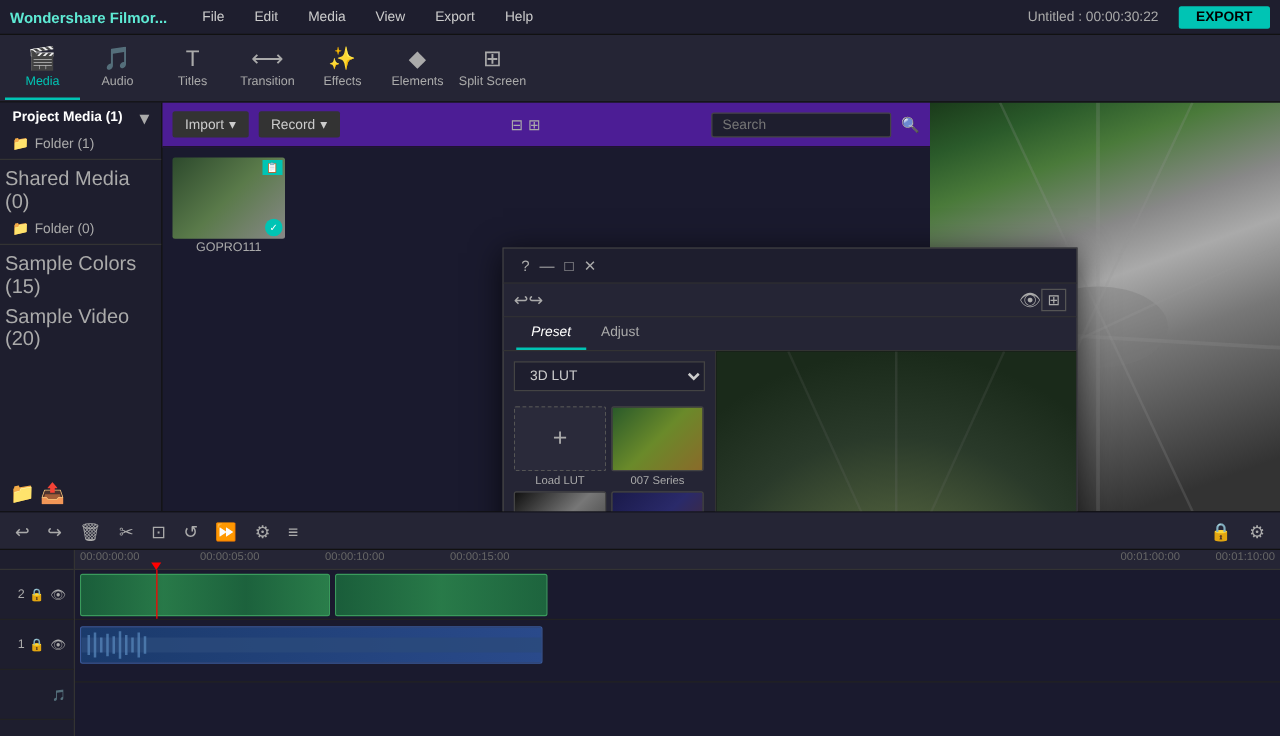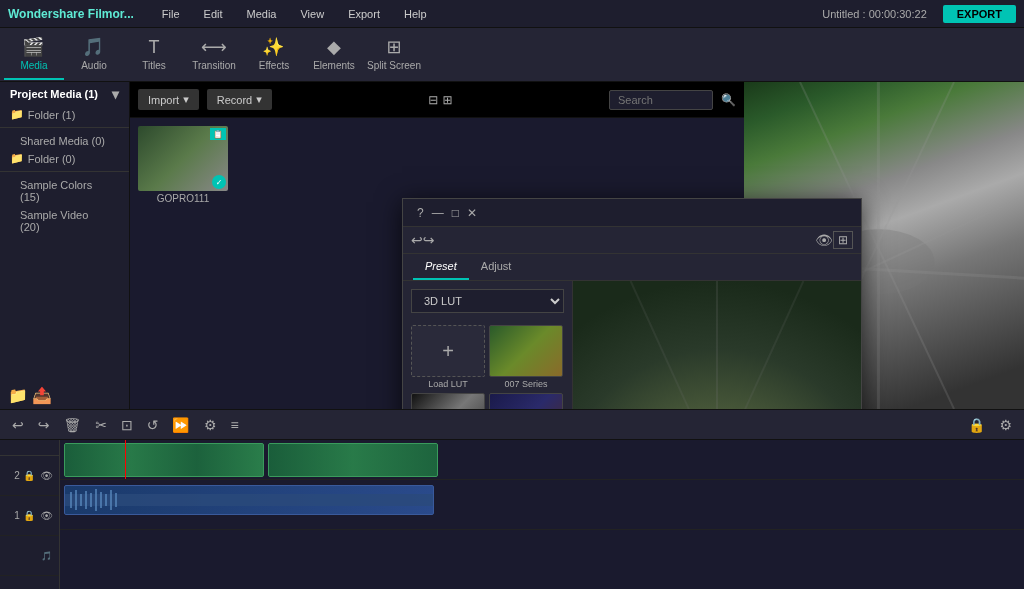--- a/index.html
+++ b/index.html
@@ -13,28 +13,28 @@
     #menubar .export-btn { background: #00c4b4; color: #000; font-weight: bold; font-size: 11px; padding: 3px 14px; border: none; cursor: pointer; border-radius: 2px; }
 
     
     #toolbar { background: #252535; height: 54px; display: flex; align-items: center; padding: 0 4px; border-bottom: 1px solid #111; }
     .tool-item { display: flex; flex-direction: column; align-items: center; justify-content: center; width: 60px; height: 50px; cursor: pointer; color: #aaa; font-size: 10px; gap: 2px; border-bottom: 2px solid transparent; }
     .tool-item.active { color: #00c4b4; border-bottom: 2px solid #00c4b4; }
     .tool-icon { font-size: 18px; }
     .sidebar-section { padding: 4px 10px; font-size: 11px; color: #aaa; }
     .sidebar-section.header { display: flex; justify-content: space-between; align-items: center; }
     .sidebar-section.header span { color: #fff; font-size: 11px; font-weight: bold; }
-    .sidebar-item { padding: 3px 20px; font-size: 11px; color: #aaa; cursor: pointer; }
+    .sidebar-item { padding: 3px 4px; font-size: 16px; color: #aaa; cursor: pointer; }
     .sidebar-folder { padding: 2px 10px; font-size: 11px; color: #aaa; cursor: pointer; display: flex; align-items: center; gap: 4px; }
     .sidebar-divider { height: 1px; background: #333; margin: 4px 0; }
 
     
-    #content-toolbar { height: 36px; background: #000000; display: flex; align-items: center; padding: 0 8px; gap: 8px; border-bottom: 1px solid #111; }
+    #content-toolbar { height: 36px; background: #4c1d95; display: flex; align-items: center; padding: 0 8px; gap: 8px; border-bottom: 1px solid #111; }
     .import-btn { background: #333; color: #ccc; border: none; padding: 4px 10px; font-size: 11px; cursor: pointer; display: flex; align-items: center; gap: 4px; border-radius: 2px; }
-    .search-box { margin-left: auto; background: #1e1e2e; border: 1px solid #444; color: #ccc; padding: 3px 8px; font-size: 11px; width: 104px; border-radius: 2px; }
+    .search-box { margin-left: auto; background: #1e1e2e; border: 1px solid #444; color: #ccc; padding: 3px 8px; font-size: 11px; width: 144px; border-radius: 2px; }
 
     
     #media-grid { flex: 1; padding: 8px; display: flex; flex-wrap: wrap; gap: 8px; align-content: flex-start; position: relative; }
     .media-thumb { width: 90px; height: 65px; background: #1a1a2e; border-radius: 2px; overflow: hidden; position: relative; cursor: pointer; }
     .media-thumb-label { font-size: 10px; color: #aaa; text-align: center; margin-top: 2px; }
 
     
     #acc-dialog { position: absolute; left: 272px; top: 116px; width: 460px; background: #252535; border: 1px solid #444; z-index: 100; box-shadow: 0 4px 24px rgba(0,0,0,0.7); }
     #acc-title-bar { background: #1e1e2e; height: 28px; display: flex; align-items: center; padding: 0 10px; font-size: 12px; color: #ccc; border-bottom: 1px solid #333; }
     #acc-title-bar .title { flex: 1; }
@@ -315,20 +315,29 @@
           <span style="cursor:pointer">🔒</span>
           <span style="cursor:pointer">👁</span>
         </div>
         <div class="track-label" style="height:40px;">
           <span style="font-size:9px">🎵</span>
         </div>
       </div>
 
       <div id="track-area">
 
+        <div id="timecode-ruler">
+          <span class="ruler-mark" style="left:4px">00:00:00:00</span>
+          <span class="ruler-mark" style="left:100px">00:00:05:00</span>
+          <span class="ruler-mark" style="left:200px">00:00:10:00</span>
+          <span class="ruler-mark" style="left:300px">00:00:15:00</span>
+
+          <span class="ruler-mark" style="right:80px">00:01:00:00</span>
+          <span class="ruler-mark" style="right:4px">00:01:10:00</span>
+        </div>
 
         <div id="tracks-container">
 
           <div class="track-row">
 
             <div class="playhead" style="left:65px"></div>
 
             <div class="track-clip video" style="left:4px;width:200px;">
               <div style="width:100%;height:100%;background:linear-gradient(to right,#1a5a3a,#2a7a4a,#1a5a3a,#2a7a4a);opacity:0.8;"></div>
             </div>

